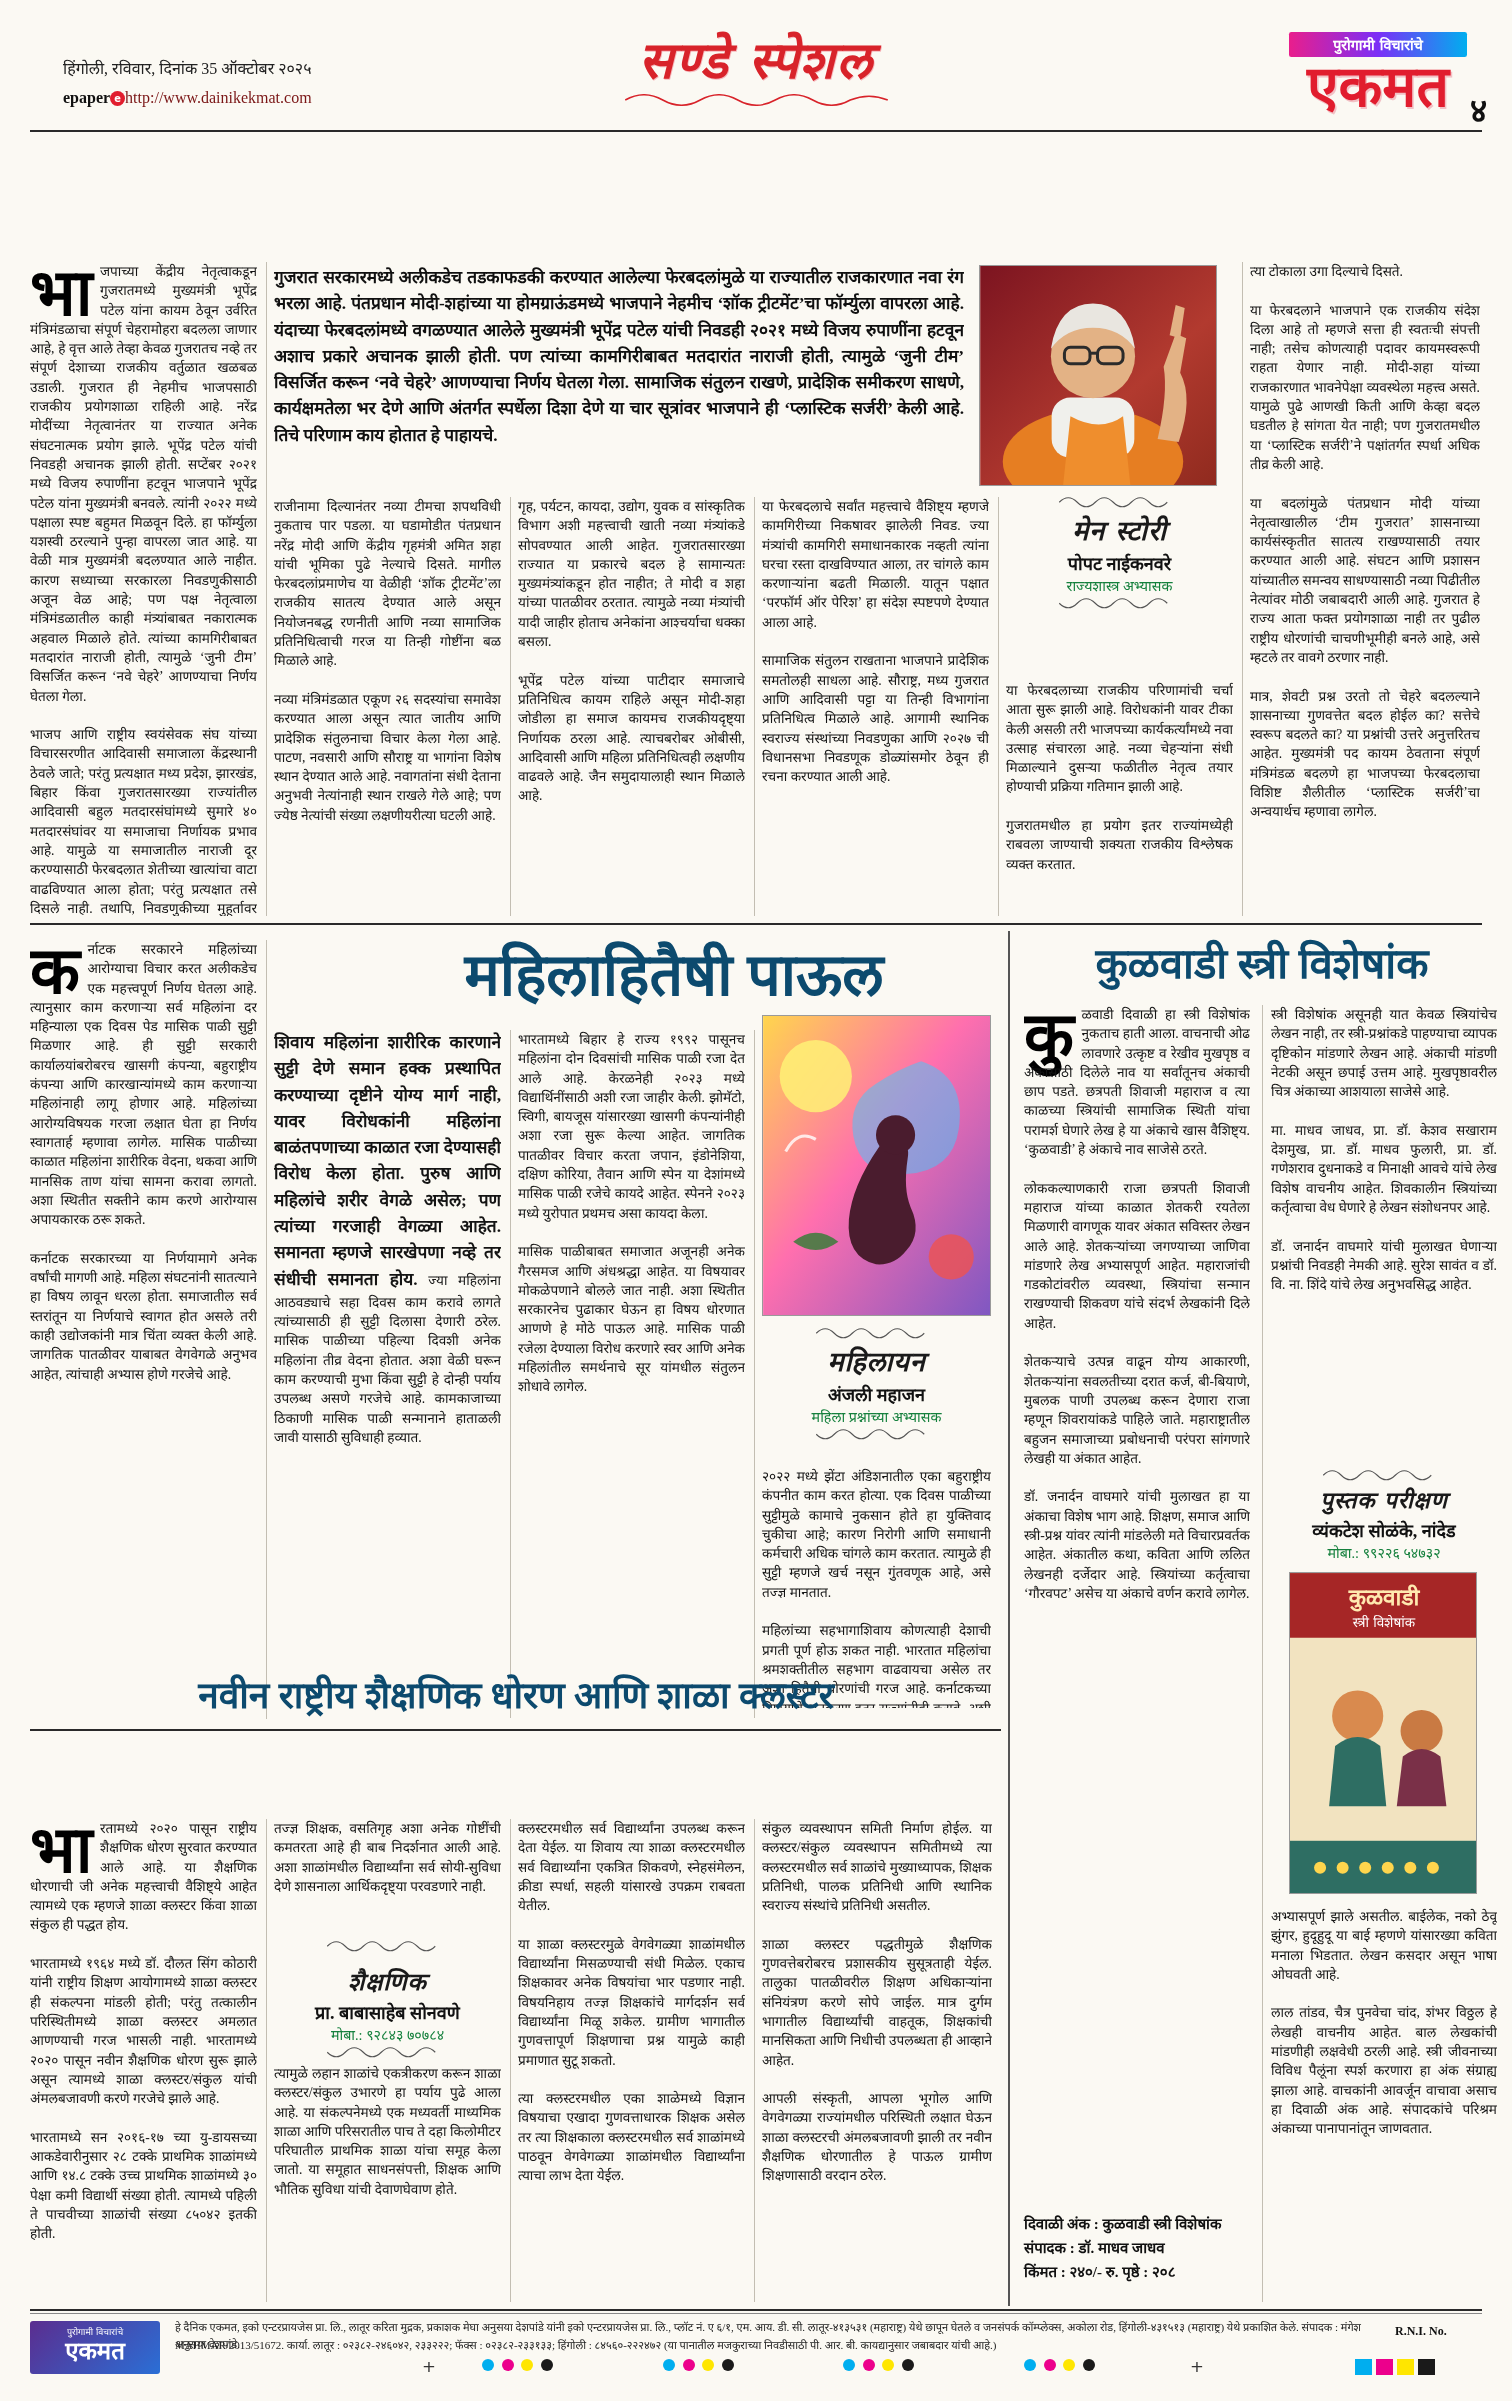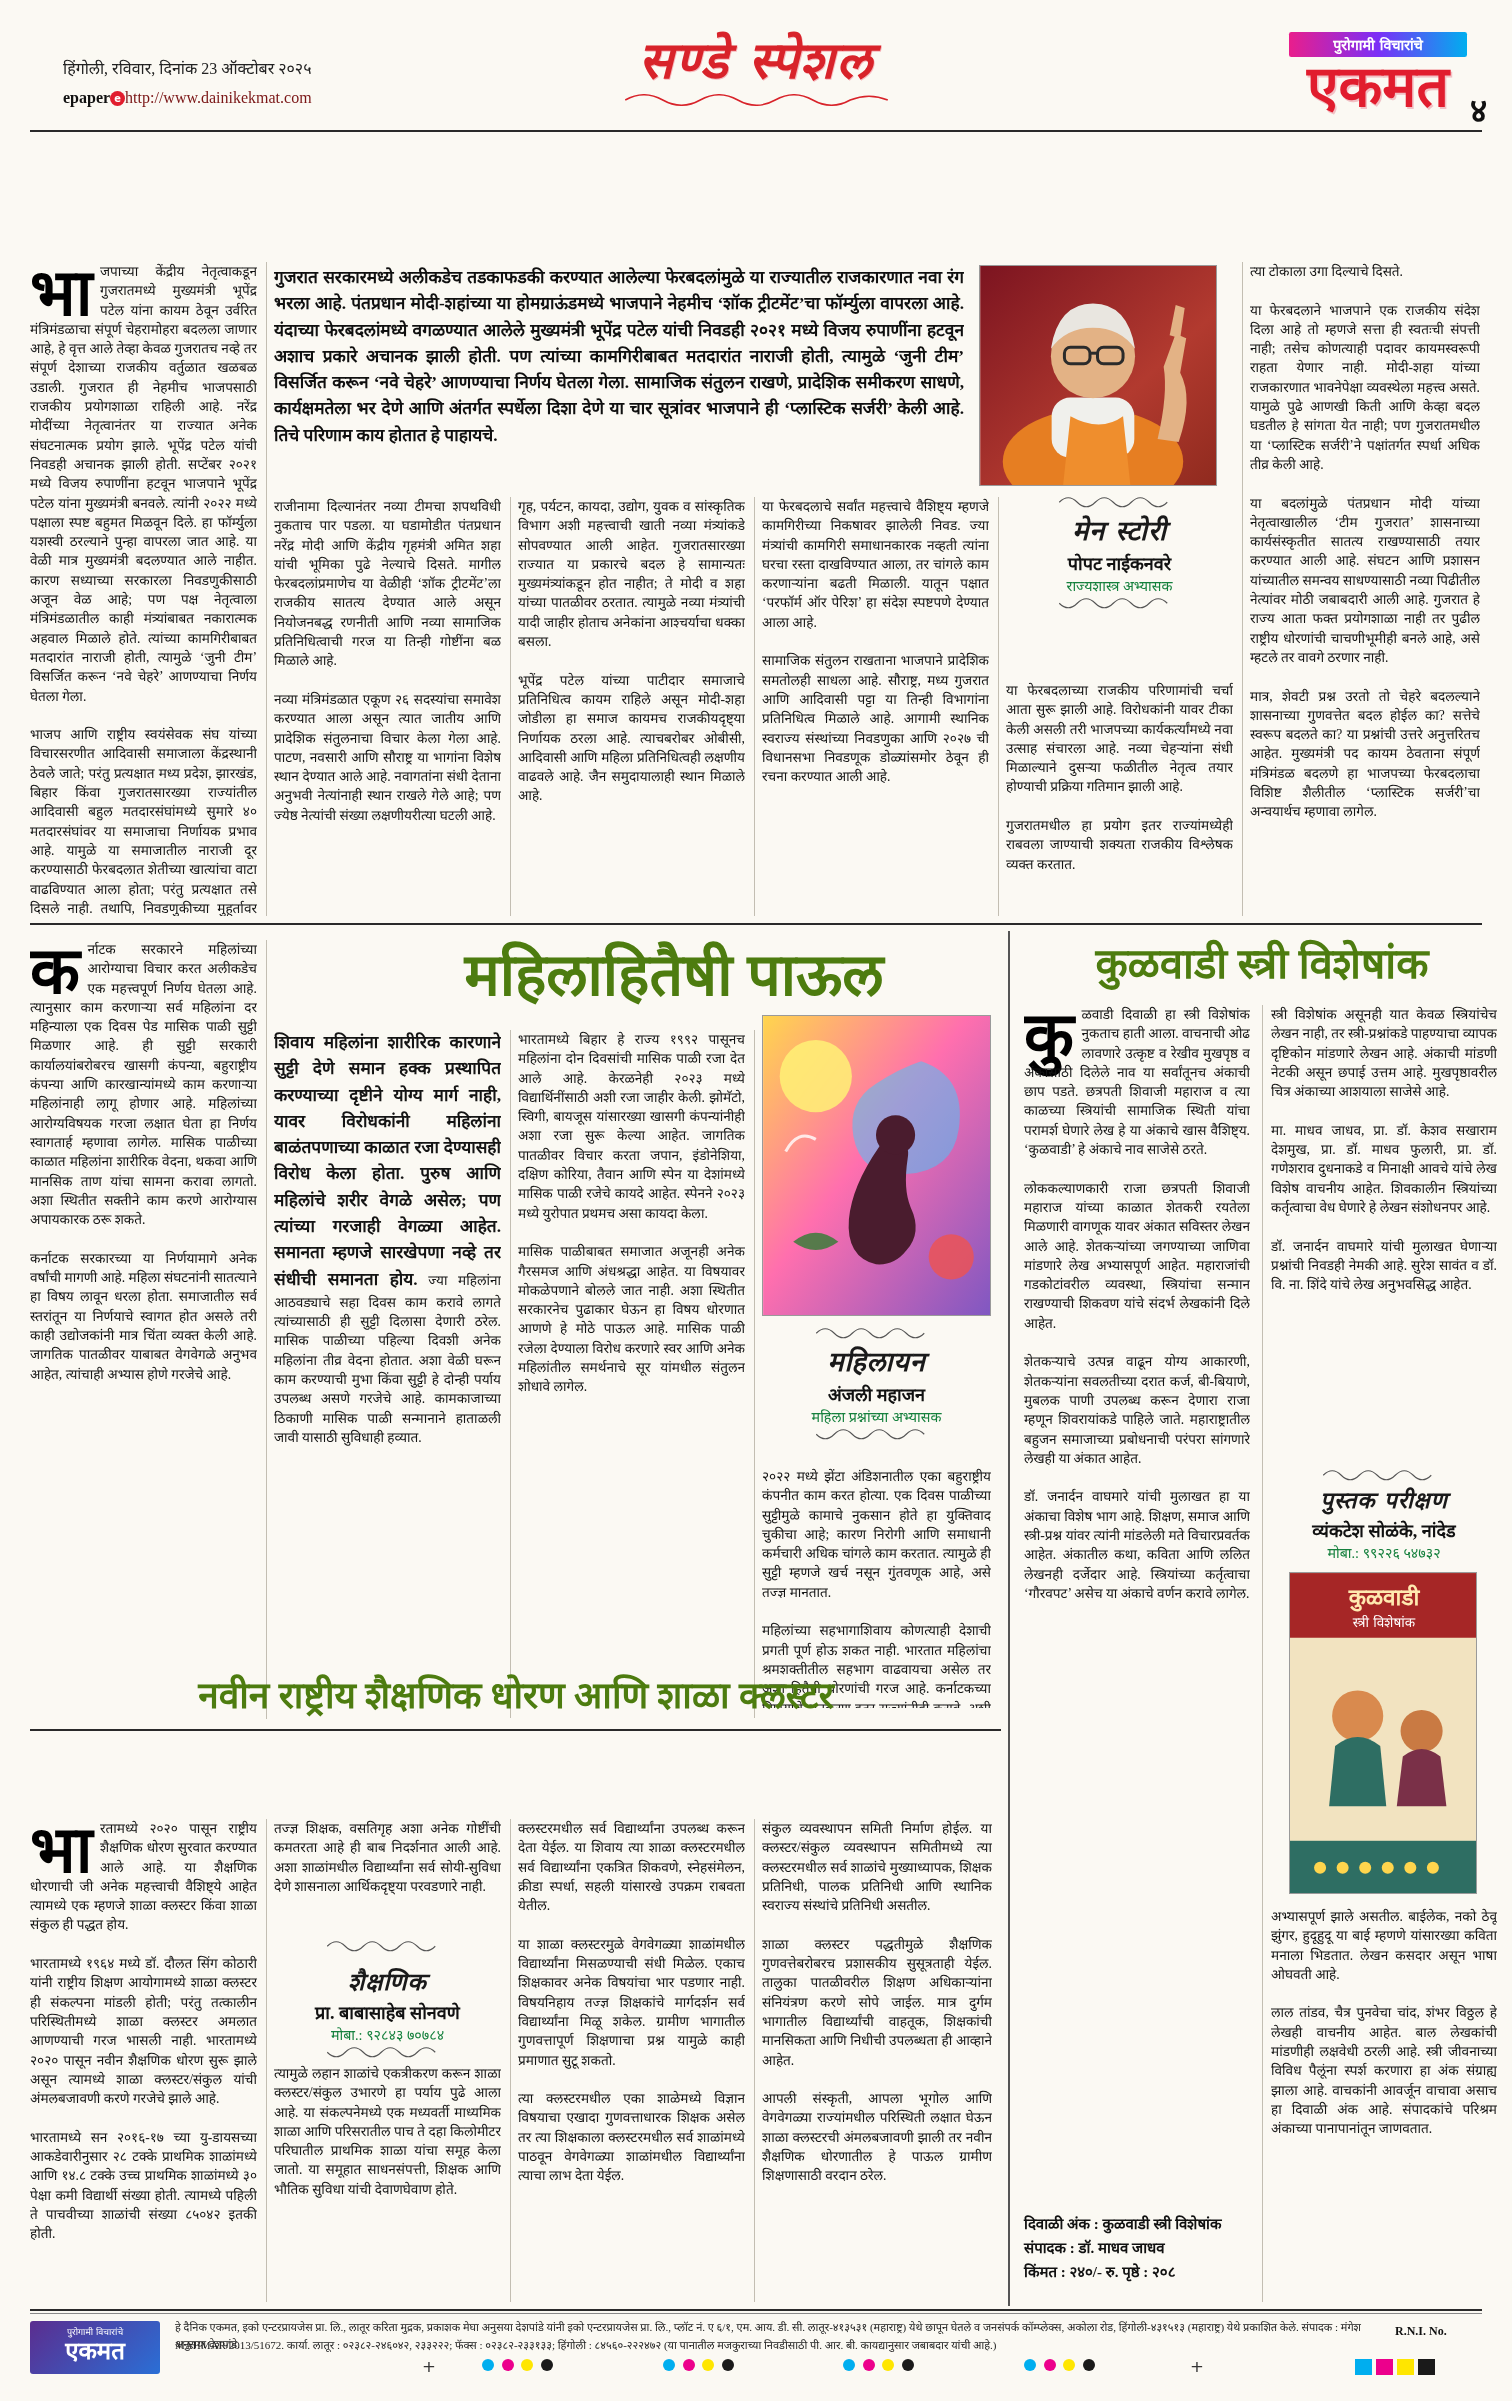--- a/index.html
+++ b/index.html
@@ -47,21 +47,21 @@
   
   .badge { position:absolute; text-align:center; overflow:hidden; }
   .badge .section { font-size:27px; font-weight:bold; font-style:italic; color:#1a1a1a;
     font-family:"DejaVu Serif",serif; letter-spacing:0.8px; }
   .badge .author { font-size:18px; font-weight:bold; margin-top:3px; color:#111; }
   .badge .role  { font-size:14.3px; color:#15803d; margin-top:1.5px; }
   .badge svg { display:block; margin:3px auto; }
   
   .img-box { position:absolute; overflow:hidden; border:0.8px solid #9a9a9a; }
   
-  .art-head { position:absolute; font-weight:bold; color:#4d7c0f; text-align:center; line-height:1.1; }
+  .art-head { position:absolute; font-weight:bold; color:#0c4a6e; text-align:center; line-height:1.1; }
   
   .book-details { position:absolute; font-size:15px; font-weight:bold; line-height:1.6; color:#111; }
   
   .footer-logo { position:absolute; left:30px; top:2321px; width:130px; height:53px; border-radius:3px;
     background:linear-gradient(135deg,#5b2d8f,#2a6fd6); color:#fff; text-align:center; padding-top:3.8px; }
   .footer-logo .tag { font-size:9px; display:block; font-family:"DejaVu Sans",sans-serif; }
   .footer-logo .nm { font-size:24px; font-weight:bold; display:block; line-height:1.1; }
   .imprint { position:absolute; font-size:11px; color:#222; line-height:1.5; }
   .rni { position:absolute; left:1395px; top:2324px; font-size:12px; font-weight:bold; color:#111; }
   .regmarks { position:absolute; left:0; top:2354px; width:1512px; height:30px; }
@@ -69,21 +69,21 @@
   .dot { width:12px; height:12px; border-radius:50%; display:inline-block; }
   .sq { width:16.6px; height:16.6px; display:inline-block; }
   .c { background:#00aeef; } .m { background:#ec008c; } .y { background:#ffe600; } .k { background:#1a1a1a; }
   .cross { position:absolute; top:3px; font-size:16.6px; color:#333; font-family:"DejaVu Sans",sans-serif; }
 </style>
 </head>
 <body>
 
 <div class="page">
 
-  <div class="dateline">हिंगोली, रविवार, दिनांक 23 ऑक्टोबर २०२५</div>
+  <div class="dateline">हिंगोली, रविवार, दिनांक 35 ऑक्टोबर २०२५</div>
 
   <div class="epaper-row">
     <span class="epaper-word">epaper</span>
     <span class="epaper-icon">e</span>
     <span class="epaper-url">http://www.dainikekmat.com</span>
   </div>
 
   <div class="script-wrap">
     <span class="script-title">सण्डे स्पेशल</span>
     <svg class="script-flourish" width="271" height="12" viewBox="0 0 360 16">

